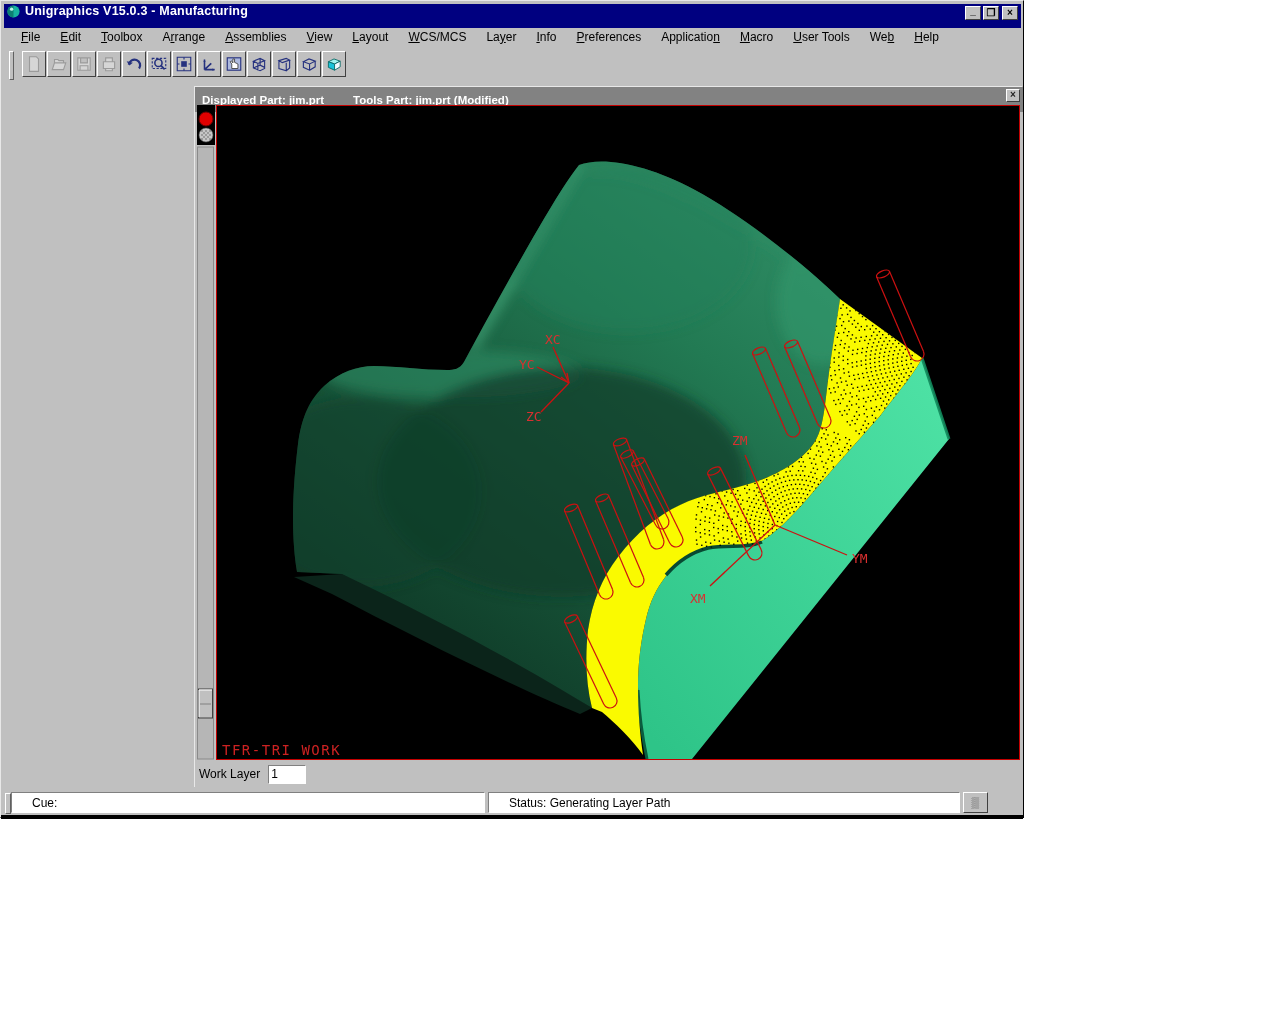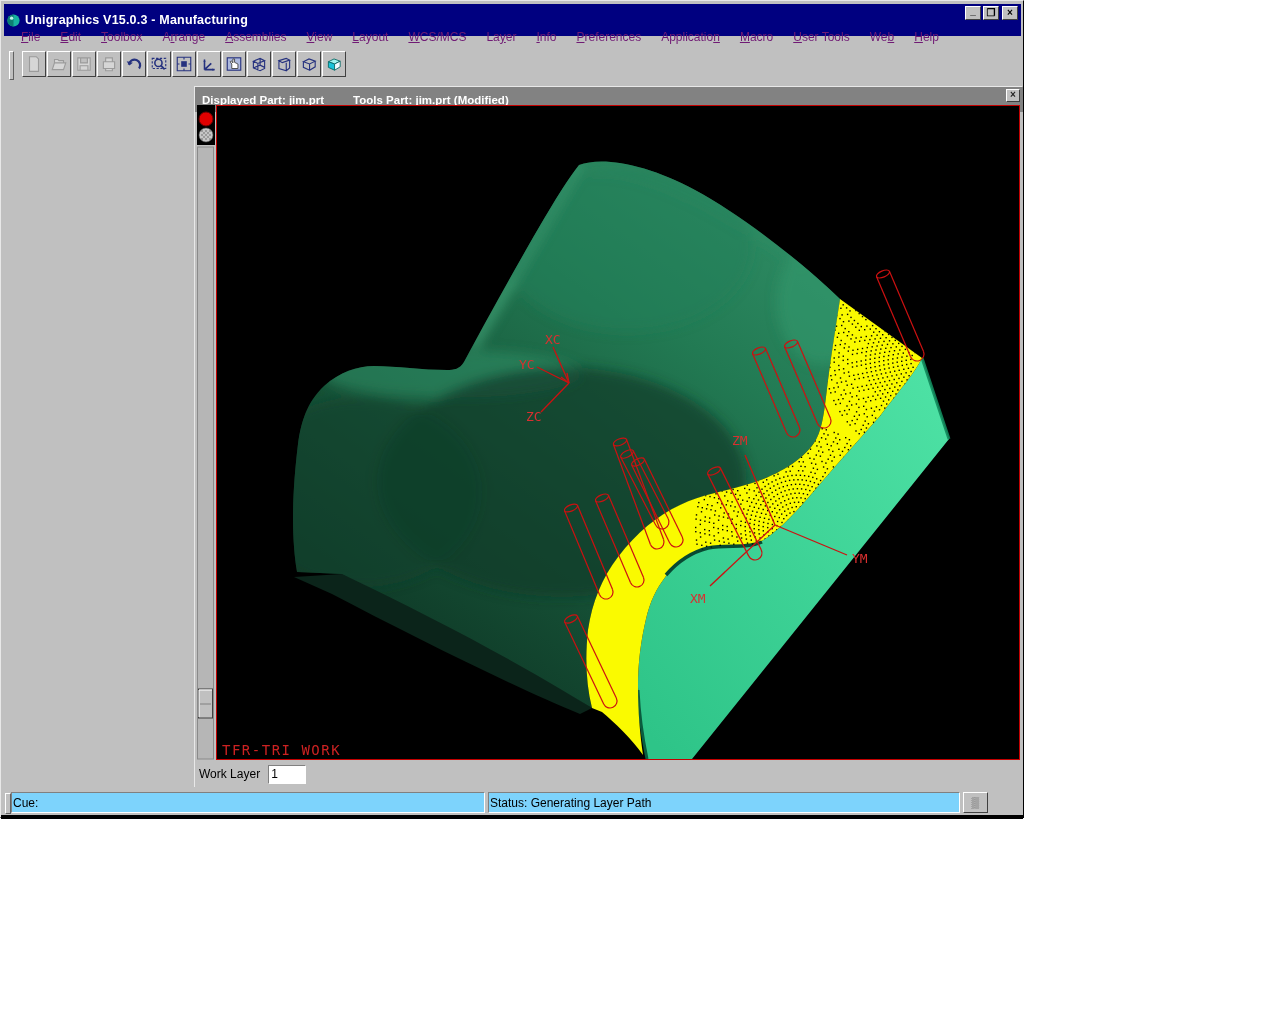--- a/index.html
+++ b/index.html
@@ -1,30 +1,30 @@
 <!DOCTYPE html>
 <html><head>
 <meta charset="utf-8">
 <style>
   html,body{margin:0;padding:0;background:#ffffff;}
   .screen{position:relative;width:1280px;height:1024px;background:#ffffff;overflow:hidden;
           font-family:"Liberation Sans",sans-serif;}
   .window{position:absolute;left:0;top:0;width:1024px;height:818px;background:#c0c0c0;
           border-top:1px solid #e8e8e8;border-left:1px solid #e8e8e8;
           border-right:1px solid #000;border-bottom:1px solid #000;box-sizing:border-box;}
-  .titlebar{position:absolute;left:3px;top:3px;width:1017px;height:32px;background:#000080;
-            display:flex;align-items:center;color:#fff;}
+  .titlebar{position:absolute;left:3px;top:3px;width:1017px;height:24px;background:#000080;
+            display:flex;color:#fff;}
   .titlebar .app-ic{width:15px;height:15px;margin:0 4px 0 2px;}
   .titlebar .t-text{font-size:12.5px;font-weight:bold;letter-spacing:.2px;white-space:nowrap;}
   .tb-btns{position:absolute;right:3px;top:2px;display:flex;}
   .tb-btn{width:16px;height:14px;background:#c0c0c0;margin-left:2px;
           border-top:1px solid #fff;border-left:1px solid #fff;border-right:1px solid #404040;border-bottom:1px solid #404040;
           font-size:10px;line-height:11px;text-align:center;color:#000;font-weight:bold;box-sizing:border-box;}
   .menubar{position:absolute;left:3px;top:25px;width:1017px;height:21px;display:flex;align-items:center;padding-left:7px;box-sizing:border-box;}
-  .menu-item{font-size:12px;color:#701a75;padding:2px 10px;white-space:nowrap;}
+  .menu-item{font-size:12px;color:#000000;padding:2px 10px;white-space:nowrap;}
   .menu-item u{text-decoration:underline;}
   .toolbar{position:absolute;left:3px;top:47px;width:1017px;height:33px;}
   .tbar-handle{position:absolute;left:5px;top:3px;width:3px;height:27px;
                border-top:1px solid #fff;border-left:1px solid #fff;border-right:1px solid #606060;border-bottom:1px solid #606060;}
   .tool-btn{position:absolute;top:3px;width:24px;height:26px;background:#c0c0c0;box-sizing:border-box;
             border-top:1px solid #fff;border-left:1px solid #fff;border-right:1px solid #404040;border-bottom:1px solid #404040;
             display:flex;align-items:center;justify-content:center;}
   .gfx{position:absolute;left:193px;top:85px;width:828px;height:701px;background:#c0c0c0;
        border-left:1px solid #e8e8e8;border-top:1px solid #e8e8e8;box-sizing:border-box;}
   .gfx-header{position:absolute;left:0;top:0;width:828px;height:25px;background:#828282;color:#fff;
@@ -35,23 +35,23 @@
              font-size:10px;line-height:10px;text-align:center;font-weight:bold;box-sizing:border-box;}
   .strip{position:absolute;left:2px;top:18px;width:18px;height:655px;}
   .vp{position:absolute;left:21px;top:18px;width:804px;height:655px;background:#000;}
   .wl-row{position:absolute;left:0;top:673px;width:828px;height:28px;display:flex;align-items:center;}
   .wl-label{font-size:12px;color:#000;margin-left:4px;}
   .wl-input{margin-left:8px;width:32px;height:17px;background:#fff;border:1px solid;
             border-color:#808080 #fff #fff #808080;font-size:12px;font-family:"Liberation Sans",sans-serif;padding:0 2px;}
   .statusbar{position:absolute;left:3px;top:789px;width:1018px;height:25px;}
   .sb-grip{position:absolute;left:1px;top:3px;width:4px;height:19px;
            border-top:1px solid #fff;border-left:1px solid #fff;border-right:1px solid #606060;border-bottom:1px solid #606060;}
-  .sb-panel{position:absolute;top:2px;height:21px;background:#7dd3fc;box-sizing:border-box;
+  .sb-panel{position:absolute;top:2px;height:21px;background:#ffffff;box-sizing:border-box;
             border-top:1px solid #808080;border-left:1px solid #808080;border-right:1px solid #fff;border-bottom:1px solid #fff;
-            font-size:12px;color:#000;display:flex;align-items:center;padding-left:1px;}
+            font-size:12px;color:#000;display:flex;align-items:center;padding-left:20px;}
   .sb-btn{position:absolute;left:959px;top:2px;width:25px;height:21px;background:#c0c0c0;box-sizing:border-box;
           border-top:1px solid #fff;border-left:1px solid #fff;border-right:1px solid #404040;border-bottom:1px solid #404040;
           font-size:11px;color:#555;text-align:center;line-height:18px;}
   .win-bottom{position:absolute;left:0px;top:814px;width:1022px;height:4px;background:#000;}
 </style>
 </head>
 <body>
 
 <div class="screen">
   <div class="window">

